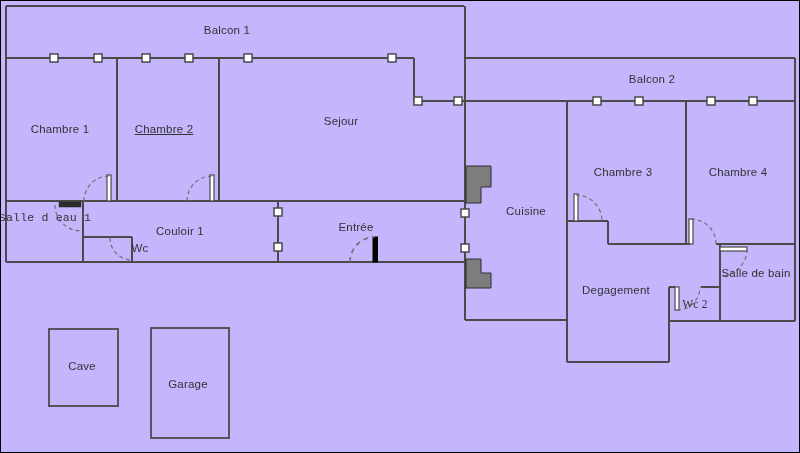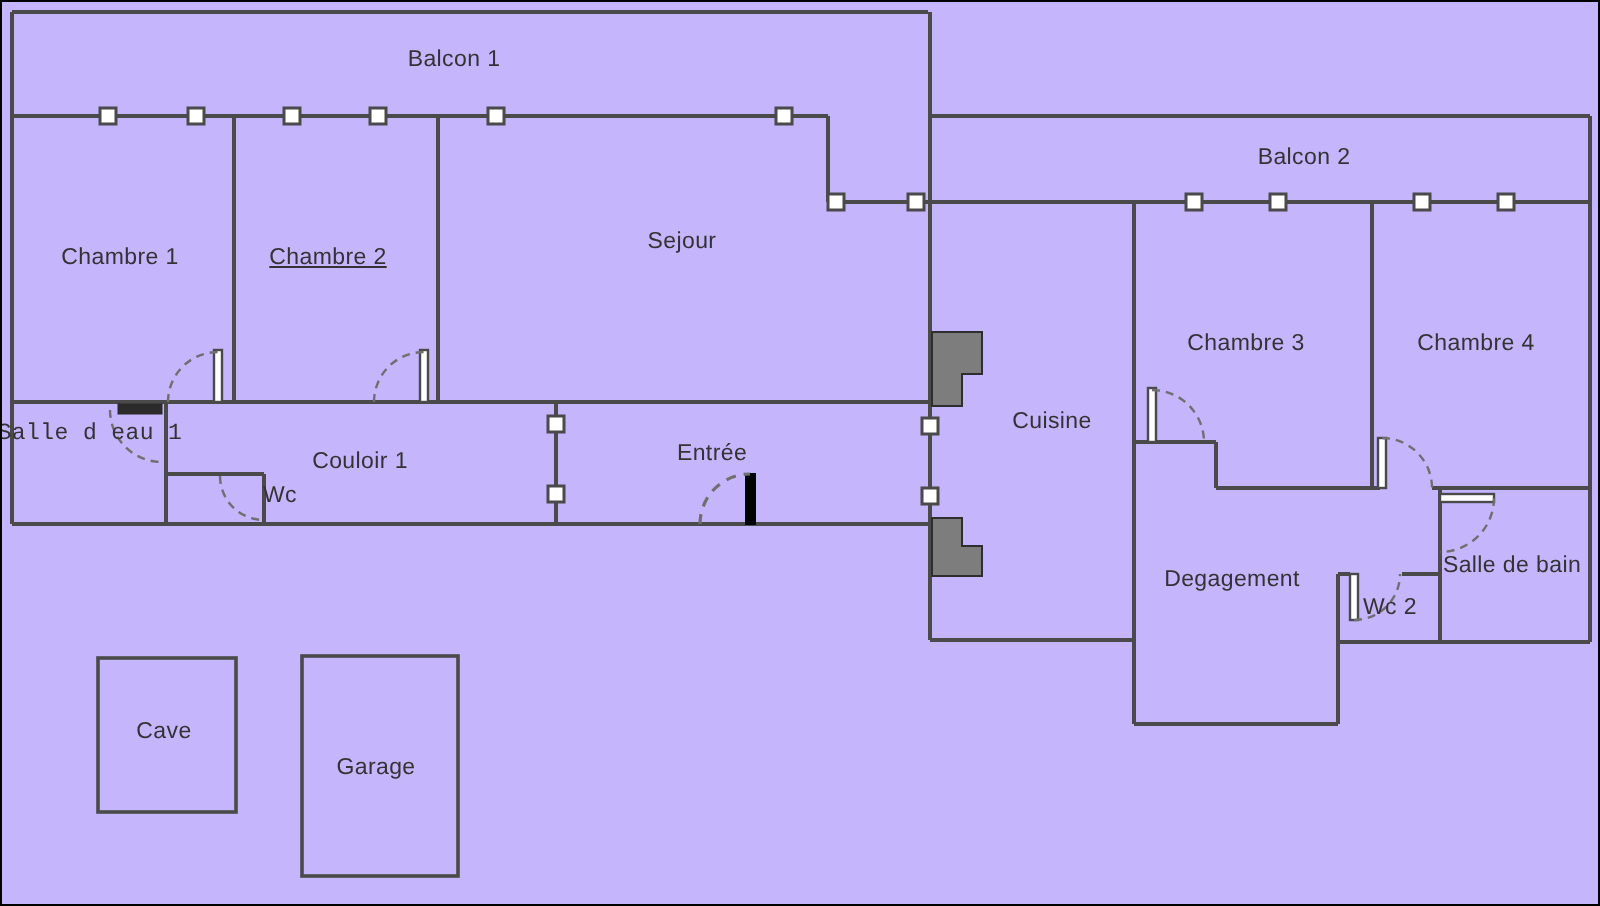--- a/index.html
+++ b/index.html
@@ -141,18 +141,18 @@
   <div class="room-label" style="left:340px;top:120px;">Sejour</div>
   <div class="room-label" style="left:627px;top:78px;padding-left:48px;">Balcon 2</div>
   <div class="room-label" style="left:622px;top:171px;">Chambre 3</div>
   <div class="room-label" style="left:737px;top:171px;">Chambre 4</div>
   <div class="room-label" style="left:44px;top:216px;font-family:Liberation Mono, monospace;">Salle d eau 1</div>
   <div class="room-label" style="left:106px;top:247px;margin-left:33px;">Wc</div>
   <div class="room-label" style="left:179px;top:230px;">Couloir 1</div>
   <div class="room-label" style="left:355px;top:226px;">Entrée</div>
   <div class="room-label" style="left:513px;top:210px;margin-left:12px;">Cuisine</div>
   <div class="room-label" style="left:615px;top:289px;">Degagement</div>
-  <div class="room-label" style="left:694px;top:303px;">Wc 2</div>
-  <div class="room-label" style="left:755px;top:282px;">Salle de bain</div>
+  <div class="room-label" style="left:694px;top:303px;font-family:Liberation Serif, serif;">Wc 2</div>
+  <div class="room-label" style="left:755px;top:272px;">Salle de bain</div>
   <div class="room-label" style="left:81px;top:365px;">Cave</div>
   <div class="room-label" style="left:187px;top:383px;">Garage</div>
 
 </div>
 
 </body></html>

